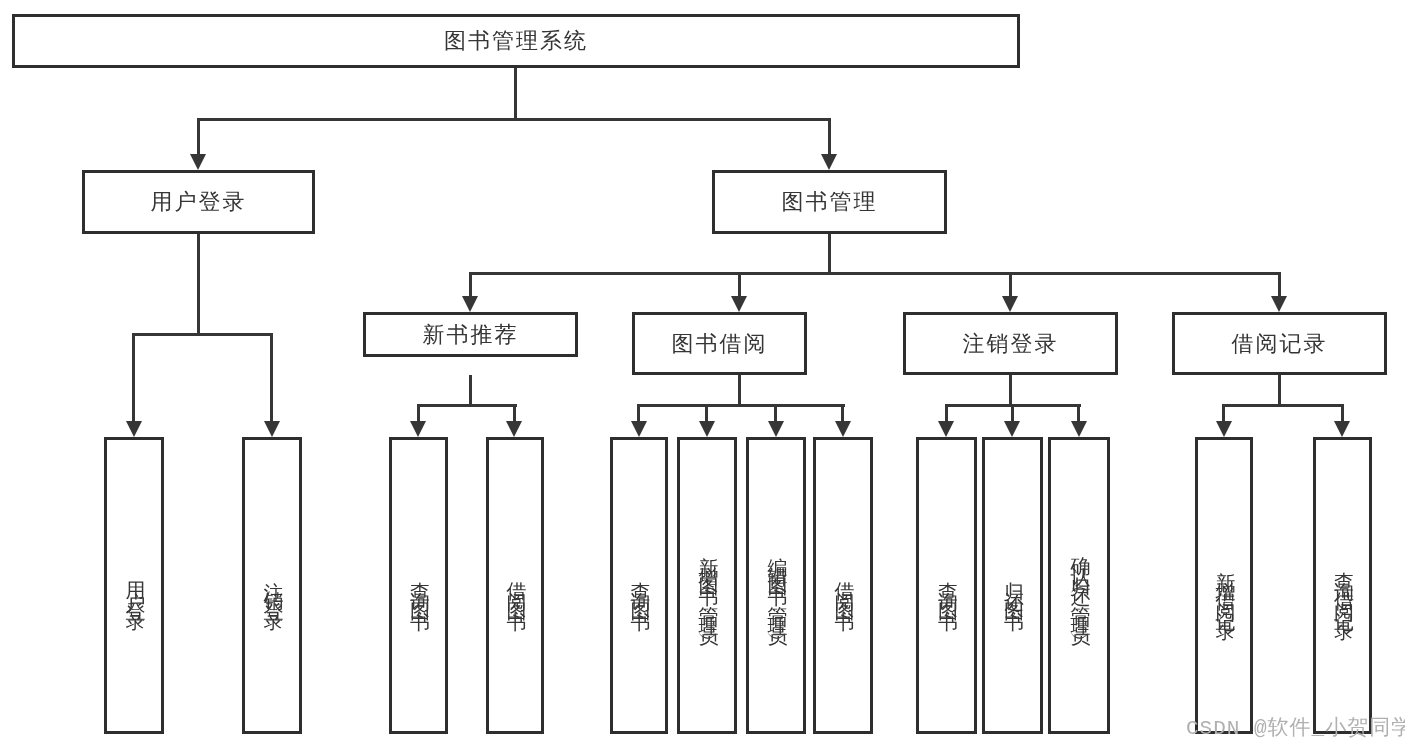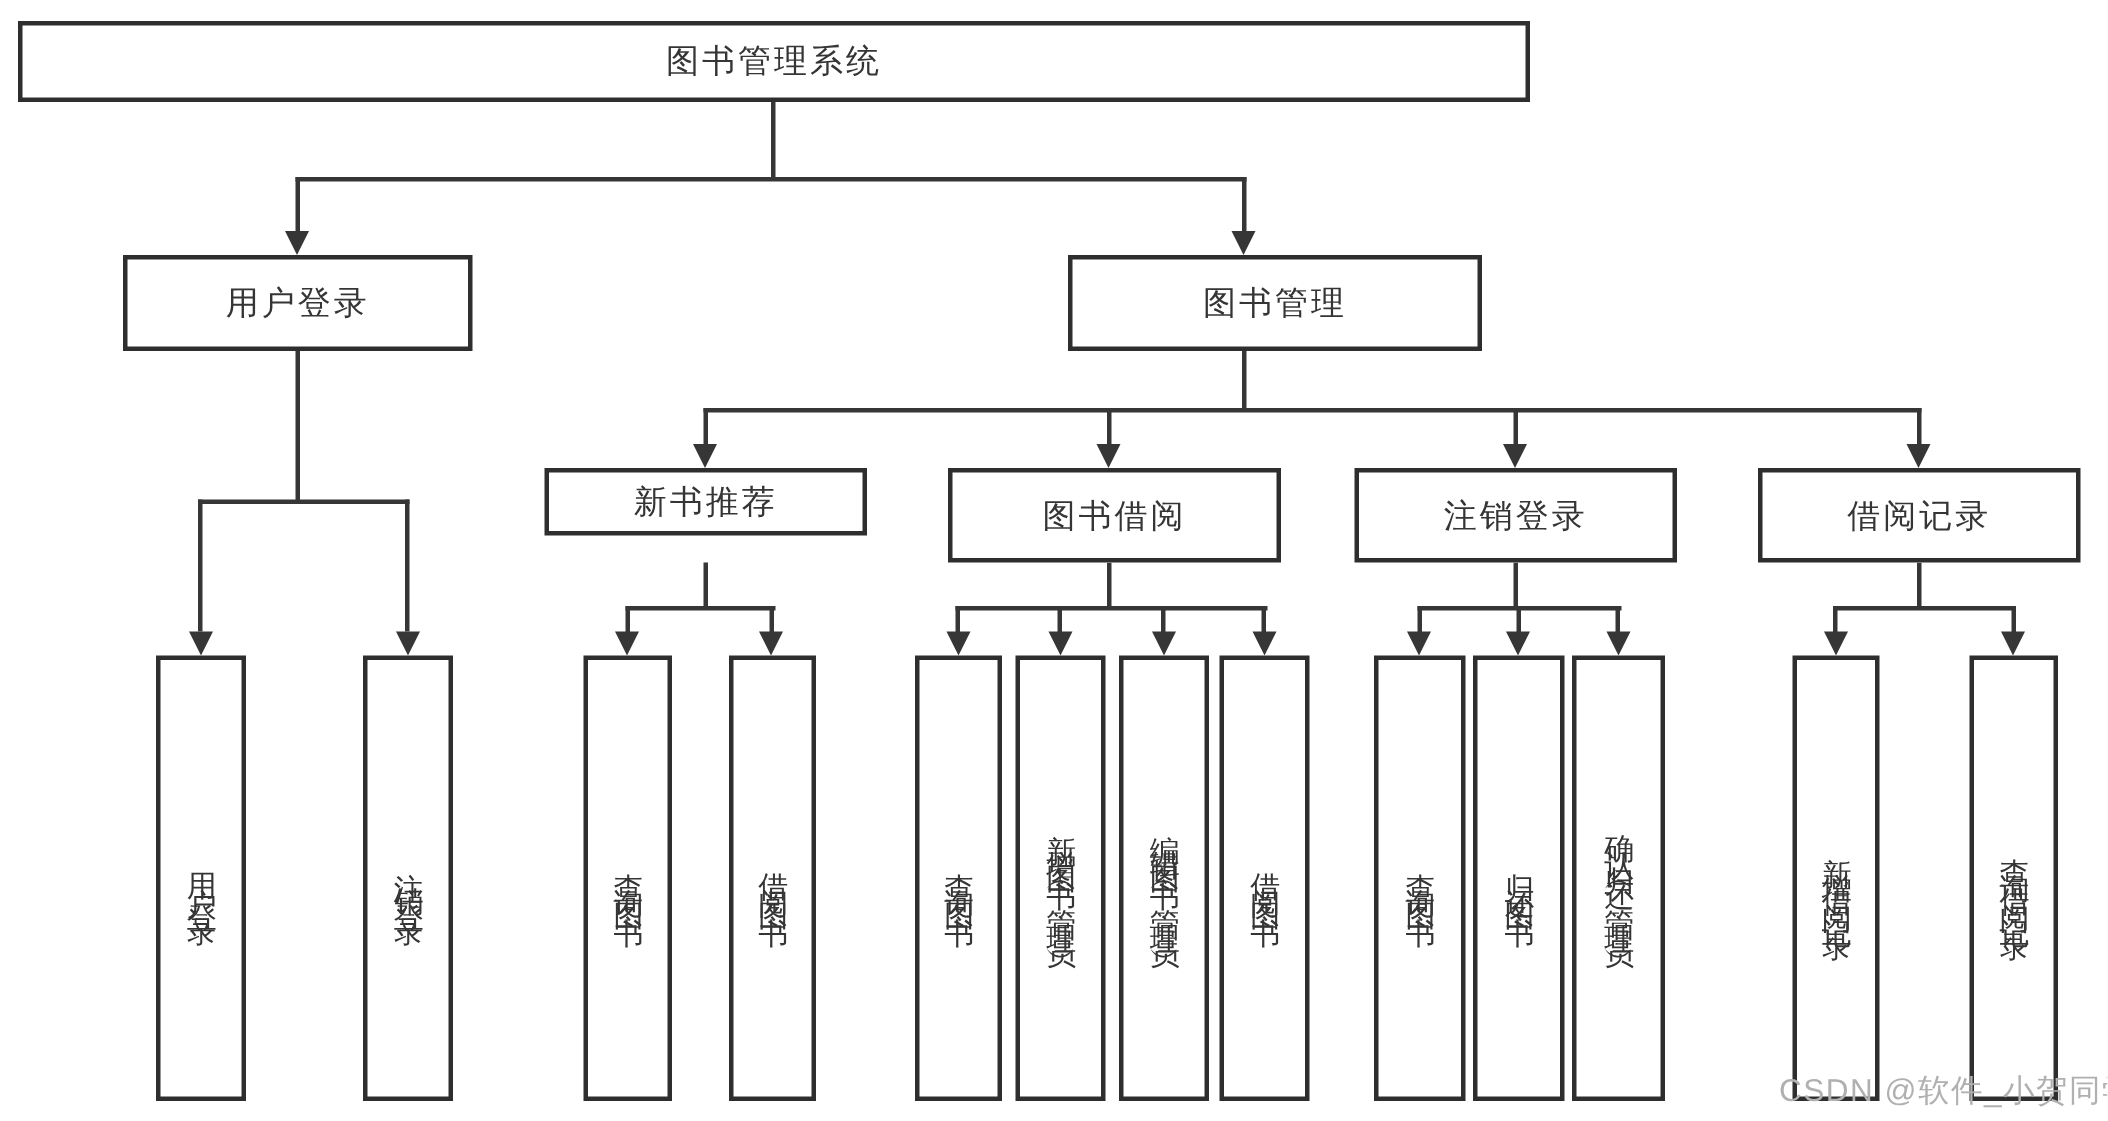--- a/index.html
+++ b/index.html
@@ -2,21 +2,21 @@
 <html><head>
 <meta charset="utf-8">
 <style>
   html, body { margin: 0; padding: 0; background: #ffffff; }
   .stage {
     position: relative;
     width: 1405px;
     height: 747px;
     background: #ffffff;
     overflow: hidden;
-    font-family: Liberation Sans, sans-serif;
+    font-family: Liberation Mono, monospace;
   }
   .box {
     position: absolute;
     box-sizing: border-box;
     background: #ffffff;
     border: 3px solid #2e2e2e;
     display: flex;
     align-items: center;
     justify-content: center;
     color: #353535;
@@ -63,42 +63,42 @@
   <div class="box hbox" style="left:12px; top:14px; width:1008px; height:54px;">图书管理系统</div>
 
   <div class="vl" style="left:514px; top:68px; height:52px;"></div>
   <div class="hl" style="left:197px; top:118px; width:634px;"></div>
   <div class="vl" style="left:197px; top:118px; height:38px;"></div>
   <div class="vl" style="left:828px; top:118px; height:38px;"></div>
   <div class="ar" style="left:190px; top:154px;"></div>
   <div class="ar" style="left:821px; top:154px;"></div>
 
   <div class="box hbox" style="left:82px; top:170px; width:233px; height:64px;">用户登录</div>
-  <div class="box hbox" style="left:712px; top:170px; width:276px; height:64px;">图书管理</div>
+  <div class="box hbox" style="left:712px; top:170px; width:235px; height:64px;">图书管理</div>
 
   <div class="vl" style="left:197px; top:234px; height:101px;"></div>
   <div class="hl" style="left:132px; top:333px; width:141px;"></div>
   <div class="vl" style="left:132px; top:333px; height:88px;"></div>
   <div class="vl" style="left:270px; top:333px; height:88px;"></div>
   <div class="ar" style="left:126px; top:421px;"></div>
   <div class="ar" style="left:264px; top:421px;"></div>
 
   <div class="vl" style="left:828px; top:234px; height:40px;"></div>
   <div class="hl" style="left:469px; top:272px; width:812px;"></div>
   <div class="vl" style="left:469px; top:272px; height:26px;"></div>
   <div class="vl" style="left:738px; top:272px; height:26px;"></div>
   <div class="vl" style="left:1009px; top:272px; height:26px;"></div>
   <div class="vl" style="left:1278px; top:272px; height:26px;"></div>
   <div class="ar" style="left:462px; top:296px;"></div>
   <div class="ar" style="left:731px; top:296px;"></div>
   <div class="ar" style="left:1002px; top:296px;"></div>
   <div class="ar" style="left:1271px; top:296px;"></div>
 
   <div class="box hbox" style="left:363px; top:312px; width:215px; height:45px;">新书推荐</div>
-  <div class="box hbox" style="left:632px; top:312px; width:222px; height:63px;">图书借阅</div>
+  <div class="box hbox" style="left:632px; top:312px; width:175px; height:63px;">图书借阅</div>
   <div class="box hbox" style="left:903px; top:312px; width:215px; height:63px;">注销登录</div>
   <div class="box hbox" style="left:1172px; top:312px; width:215px; height:63px;">借阅记录</div>
 
   <div class="vl" style="left:469px; top:375px; height:31px;"></div>
   <div class="hl" style="left:417px; top:404px; width:100px;"></div>
   <div class="vl" style="left:417px; top:404px; height:19px;"></div>
   <div class="vl" style="left:513px; top:404px; height:19px;"></div>
   <div class="ar" style="left:410px; top:421px;"></div>
   <div class="ar" style="left:506px; top:421px;"></div>
 

